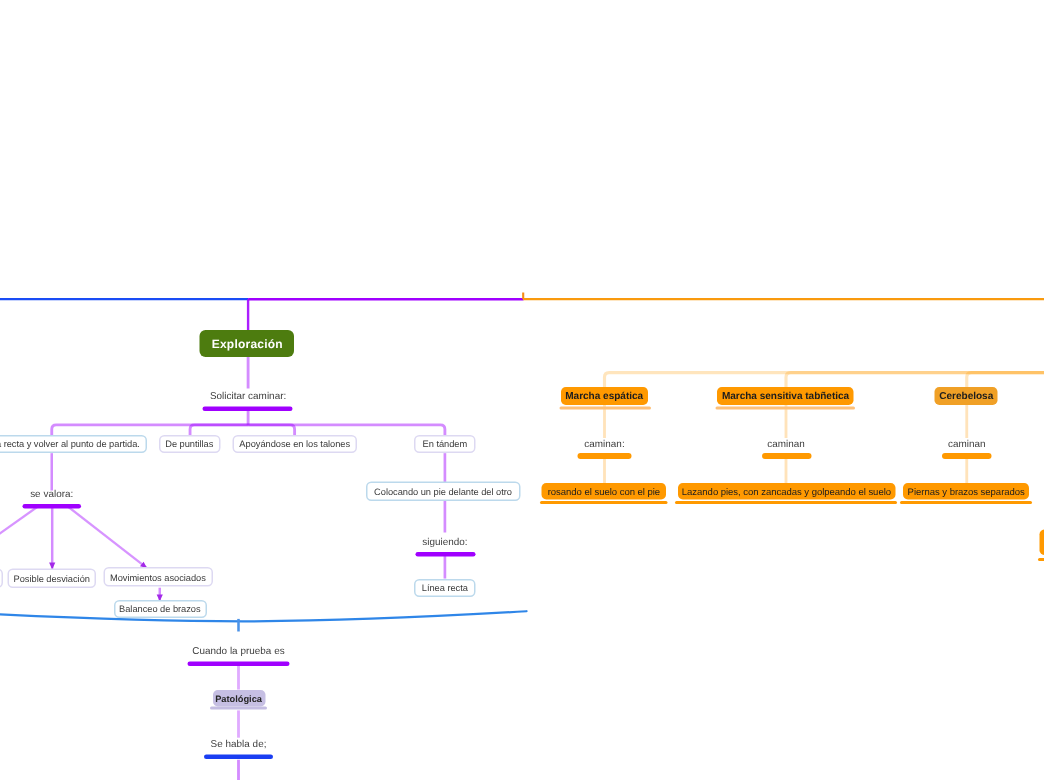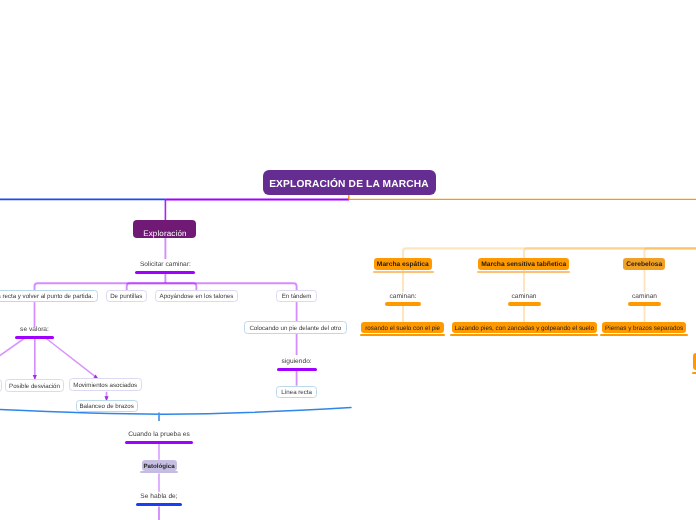--- a/index.html
+++ b/index.html
@@ -9,22 +9,22 @@
   #canvas{position:absolute;left:0;top:0;width:696px;height:520px;overflow:hidden;}
   svg.links{position:absolute;left:0;top:0;width:696px;height:520px;overflow:visible;pointer-events:none;}
 
   .node{position:absolute;box-sizing:border-box;display:flex;align-items:center;
         justify-content:center;white-space:nowrap;line-height:1;}
 
   
   .root{background:#652c92;color:#fff;border-radius:6px;font-weight:bold;
         font-size:10.2px;letter-spacing:.16px;padding-top:4.5px;}
   
-  .vio{background:#701a75;color:#fff;border-radius:4px;font-weight:normal;font-size:8px;
-       letter-spacing:.15px;padding-top:2px;align-items:flex-end;}
+  .vio{background:#4d7c0f;color:#fff;border-radius:4px;font-weight:bold;font-size:8px;
+       letter-spacing:.15px;padding-top:2px;}
   
   .plain{background:#fff;color:#3a3a3a;border:1px solid #ddd9f2;border-radius:3.5px;
          font-size:6.2px;letter-spacing:-0.02px;padding-top:2.4px;}
   .plain.sel{border-color:#bcd9ec;}
   
   .lav{background:#c6bfe3;color:#262626;border-radius:3.2px;font-size:6.2px;font-weight:bold;
        letter-spacing:-0.01px;padding-top:3px;}
   
   .org{background:#ff9900;color:#1d1d1d;border-radius:3.2px;font-weight:bold;font-size:6.7px;
        letter-spacing:-0.01px;padding-top:2.4px;}
@@ -88,23 +88,20 @@
   <path d="M644.5,258.6 L644.5,251.5 Q644.5,248.4 647.6,248.4 L700,248.4" stroke="#ff9900" stroke-opacity="0.26" stroke-width="2.1" fill="none"></path>
 
   <path d="M403,269.6 L403,292" stroke="#ff9900" stroke-opacity="0.27" stroke-width="1.9" fill="none"></path>
   <path d="M403,305.5 L403,322.2" stroke="#ff9900" stroke-opacity="0.27" stroke-width="1.9" fill="none"></path>
   <path d="M524,269.6 L524,292" stroke="#ff9900" stroke-opacity="0.27" stroke-width="1.9" fill="none"></path>
   <path d="M524,305.5 L524,322.2" stroke="#ff9900" stroke-opacity="0.27" stroke-width="1.9" fill="none"></path>
   <path d="M644.5,269.6 L644.5,292" stroke="#ff9900" stroke-opacity="0.27" stroke-width="1.9" fill="none"></path>
   <path d="M644.5,305.5 L644.5,322.2" stroke="#ff9900" stroke-opacity="0.27" stroke-width="1.9" fill="none"></path>
 </svg>
 
-<div class="node root" style="left:262.5px;top:169.8px;width:173px;height:25.2px">
-  <span>EXPLORACIÓN DE LA MARCHA</span>
-</div>
 
 <div class="node vio" style="left:133.4px;top:220.4px;width:63px;height:17.2px">
   <span>Exploración</span>
 </div>
 
 <div class="rel" style="left:115.4px;top:261.8px;width:100px">
   <div class="t">Solicitar caminar:</div>
   <div class="b" style="width:60px;background:#a000ff"></div>
 </div>
 

